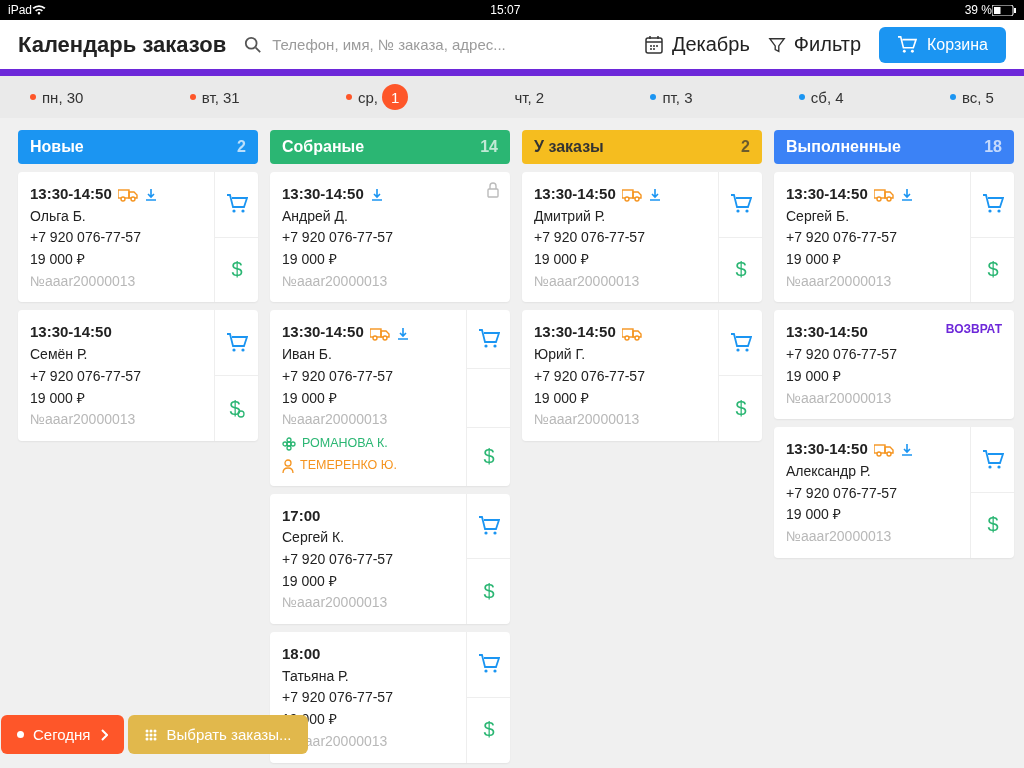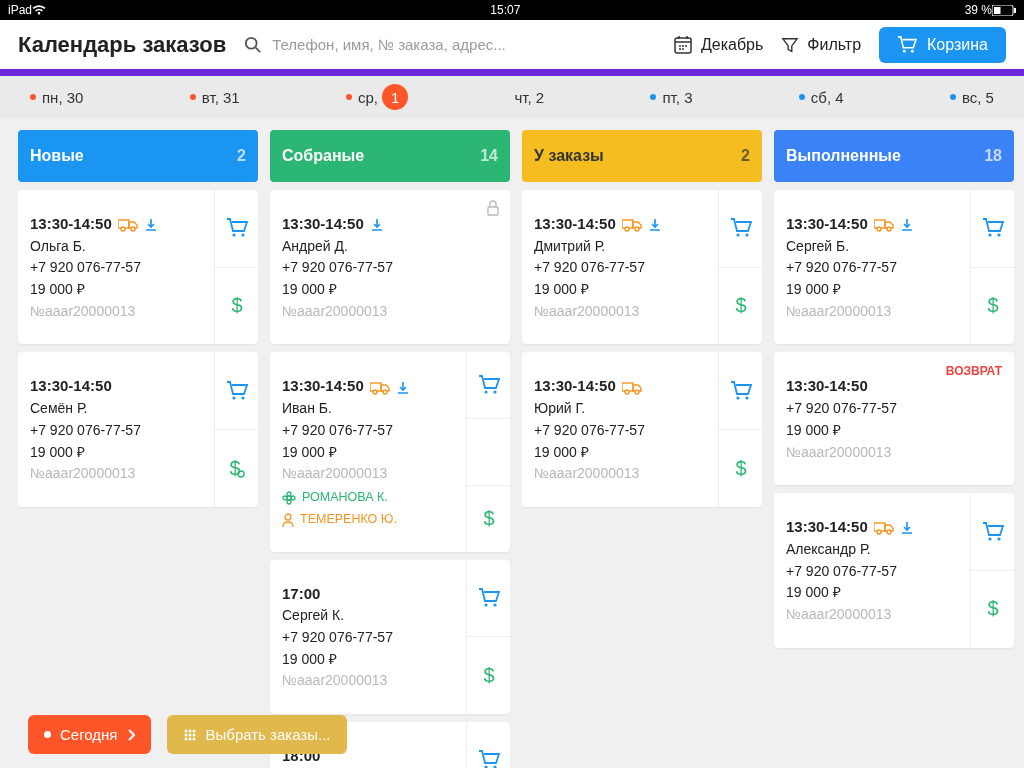--- a/index.html
+++ b/index.html
@@ -2,47 +2,47 @@
 <html><head>
 <meta charset="utf-8">
 <style>
 *{margin:0;padding:0;box-sizing:border-box;font-family:-apple-system,Helvetica,Arial,sans-serif}
 body{width:1024px;height:768px;background:#f0f0f0;overflow:hidden;position:relative}
 .statusbar{height:20px;background:#000;color:#fff;display:flex;align-items:center;justify-content:space-between;padding:0 8px;font-size:12px}
 .statusbar .left,.statusbar .right{display:flex;align-items:center;}
 .topbar{height:56px;background:#fff;display:flex;align-items:center;padding:0 18px;gap:18px;border-bottom:7px solid #6d28d9}
 .title{font-size:22px;font-weight:700;color:#222;white-space:nowrap}
 .search{flex:1;display:flex;align-items:center;gap:10px;color:#9b9b9b;font-size:15px}
-.tbbtn{display:flex;align-items:center;gap:8px;font-size:16px;color:#222;cursor:pointer}
+.tbbtn{display:flex;align-items:center;gap:8px;font-size:20px;color:#222;cursor:pointer}
 .cart-btn{background:#1b95f2;color:#fff;padding:9px 18px;border-radius:6px;display:flex;align-items:center;gap:10px;font-size:16px}
 .daytabs{height:42px;background:#eaeaea;display:flex;align-items:center;justify-content:space-between;padding:0 30px}
 .daytab{display:flex;align-items:center;gap:6px;font-size:15px;color:#333;cursor:pointer}
 .dot{width:6px;height:6px;border-radius:50%}
 .dot.o{background:#fe5629}.dot.b{background:#1b95f2}
 .badge{width:26px;height:26px;background:#fe5629;color:#fff;border-radius:50%;display:inline-flex;align-items:center;justify-content:center;font-size:15px;margin-left:-2px}
 .board{display:flex;gap:12px;padding:12px 18px;overflow:hidden}
 .col{width:240px;flex-shrink:0}
-.colhdr{height:52px;border-radius:4px;display:flex;align-items:center;justify-content:space-between;padding:0 12px;color:#fff;font-size:16px;font-weight:600;margin-bottom:8px}
+.colhdr{height:34px;border-radius:4px;display:flex;align-items:center;justify-content:space-between;padding:0 12px;color:#fff;font-size:16px;font-weight:600;margin-bottom:8px}
 .colhdr .cnt{opacity:.7;font-weight:700}
 .c-blue{background:#1b95f2}.c-green{background:#2bb673}.c-yellow{background:#f5bd1f;color:#333}.c-dark{background:#3b82f6}
 .card{background:#fff;border-radius:4px;margin-bottom:8px;display:flex;box-shadow:0 1px 2px rgba(0,0,0,.06)}
-.card-main{flex:1;padding:22px 12px;font-size:14px;color:#222;line-height:1.55}
+.card-main{flex:1;padding:10px 12px;font-size:14px;color:#222;line-height:1.55}
 .card-main .t{font-weight:700;font-size:15px;display:inline}
 .card-main .ico-row{display:inline-flex;gap:6px;margin-left:6px;vertical-align:middle}
 .card-main .person{color:#222}
 .card-main .num{color:#b8b8b8}
 .card-main .extra{display:flex;align-items:center;gap:6px;font-size:12.5px;margin-top:3px}
 .extra.g{color:#2bb673}.extra.or{color:#f5941f}
 .card-side{width:44px;border-left:1px solid #eee;display:flex;flex-direction:column}
 .sbtn{flex:1;display:flex;align-items:center;justify-content:center;border-bottom:1px solid #eee;cursor:pointer}
 .sbtn:last-child{border-bottom:none}
-.return-tag{color:#ef4444;font-size:12px;font-weight:700;position:absolute;right:12px;top:12px}
+.return-tag{color:#6d28d9;font-size:12px;font-weight:700;position:absolute;right:12px;top:12px}
 .card{position:relative}
 .lock-corner{position:absolute;right:10px;top:10px}
-.bottombar{position:absolute;left:28px;bottom:14px;display:flex;gap:16px}
+.bottombar{position:absolute;left:1px;bottom:14px;display:flex;gap:4px}
 .btn{padding:11px 16px;border-radius:6px;color:#fff;font-size:15px;display:flex;align-items:center;gap:9px;cursor:pointer}
 .btn.red{background:#fe5629}.btn.yel{background:#e1b84c}
 svg{display:block}
 </style>
 </head>
 <body>
 
 <div class="statusbar">
  <div class="left">
       <span>iPad</span>

